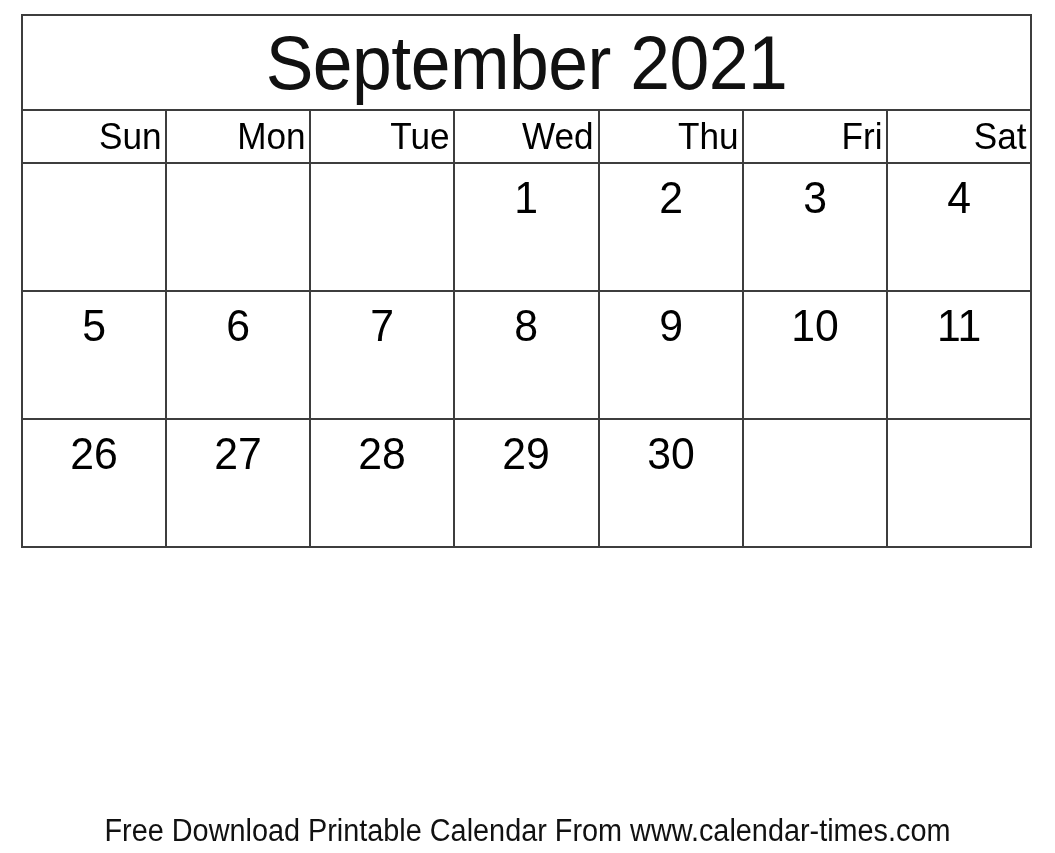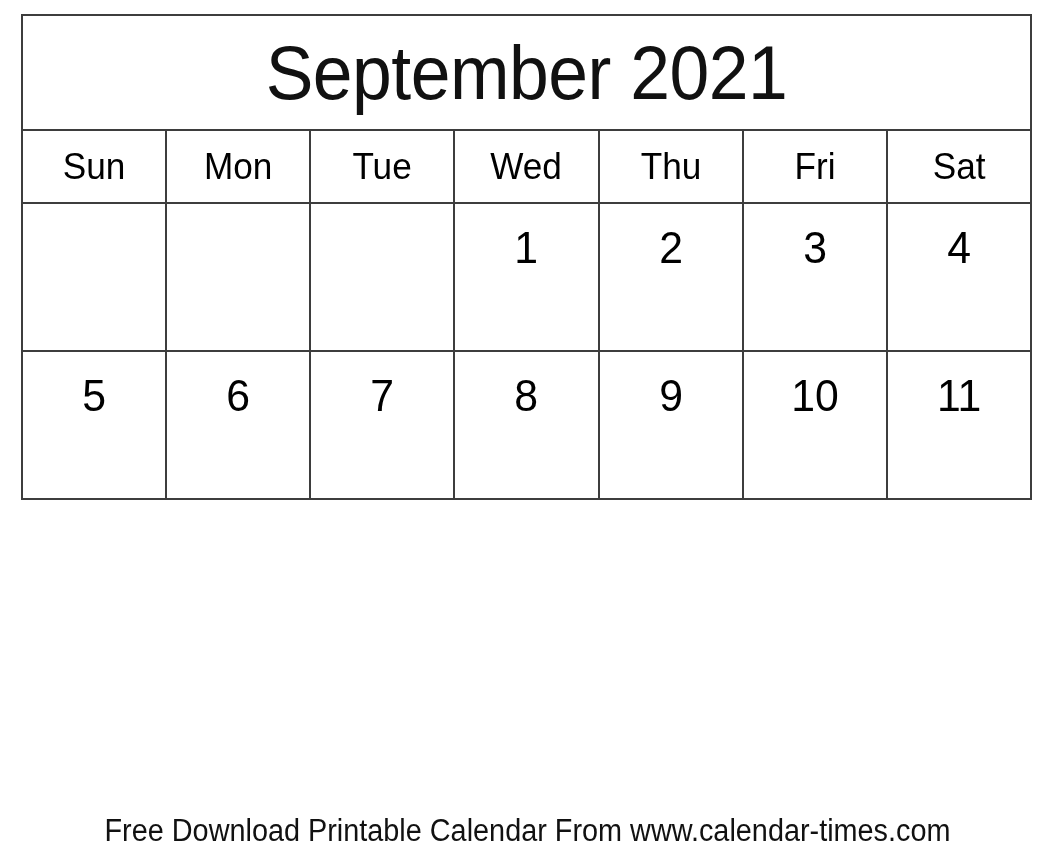--- a/index.html
+++ b/index.html
@@ -31,21 +31,21 @@
     top: 14px;
     width: 1011px;
     border-collapse: collapse;
     table-layout: fixed;
     background: #ffffff;
   }
 
   .calendar-table td,
   .calendar-table th {
     border: 2px solid #3d3d3d;
-    padding: 10px;
+    padding: 0;
     margin: 0;
     background: #ffffff;
   }
 
   
   .title-cell {
     height: 93px;
     text-align: center;
     vertical-align: middle;
     padding: 0;
@@ -59,21 +59,21 @@
     letter-spacing: -0.5px;
     color: #111111;
     white-space: nowrap;
     transform: scaleX(0.94);
     transform-origin: center center;
   }
 
   
   .weekday-row th {
     height: 51px;
-    text-align: center;
+    text-align: right;
     vertical-align: middle;
     font-weight: 400;
   }
   .weekday-label {
     display: block;
     font-family: "Liberation Sans", "DejaVu Sans", sans-serif;
     font-size: 37px;
     font-weight: 400;
     line-height: 44px;
     color: #000000;
@@ -201,19 +201,42 @@
         <td class="day-cell">
             <span class="day-number">10</span>
           </td>
         <td class="day-cell">
             <span class="day-number">11</span>
           </td>
       </tr>
 
 
 
+      <tr>
+        <td class="day-cell">
+            <span class="day-number">26</span>
+          </td>
+        <td class="day-cell">
+            <span class="day-number">27</span>
+          </td>
+        <td class="day-cell">
+            <span class="day-number">28</span>
+          </td>
+        <td class="day-cell">
+            <span class="day-number">29</span>
+          </td>
+        <td class="day-cell">
+            <span class="day-number">30</span>
+          </td>
+        <td class="day-cell empty">
+            <span class="day-number"></span>
+          </td>
+        <td class="day-cell empty">
+            <span class="day-number"></span>
+          </td>
+      </tr>
 
     </tbody>
   </table>
 
   <div id="footer-note">Free Download Printable Calendar From www.calendar-times.com</div>
 
 </div>
 
 </body></html>

